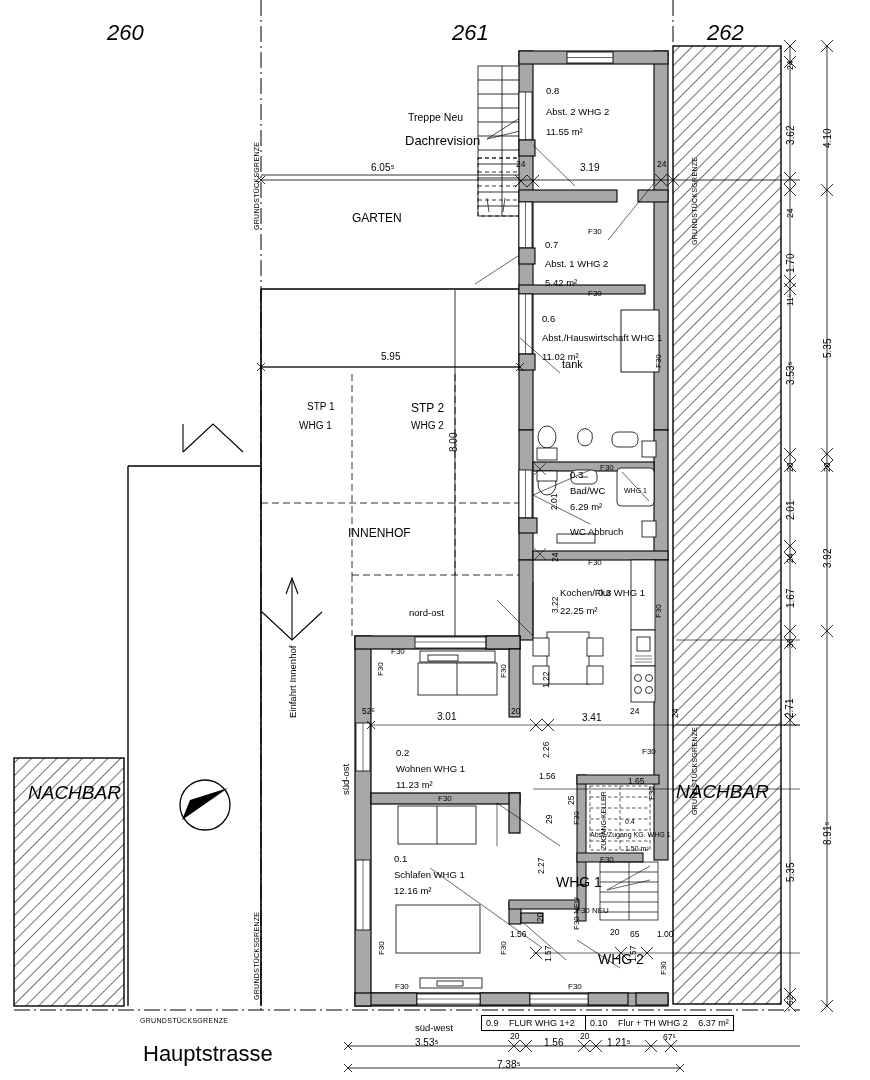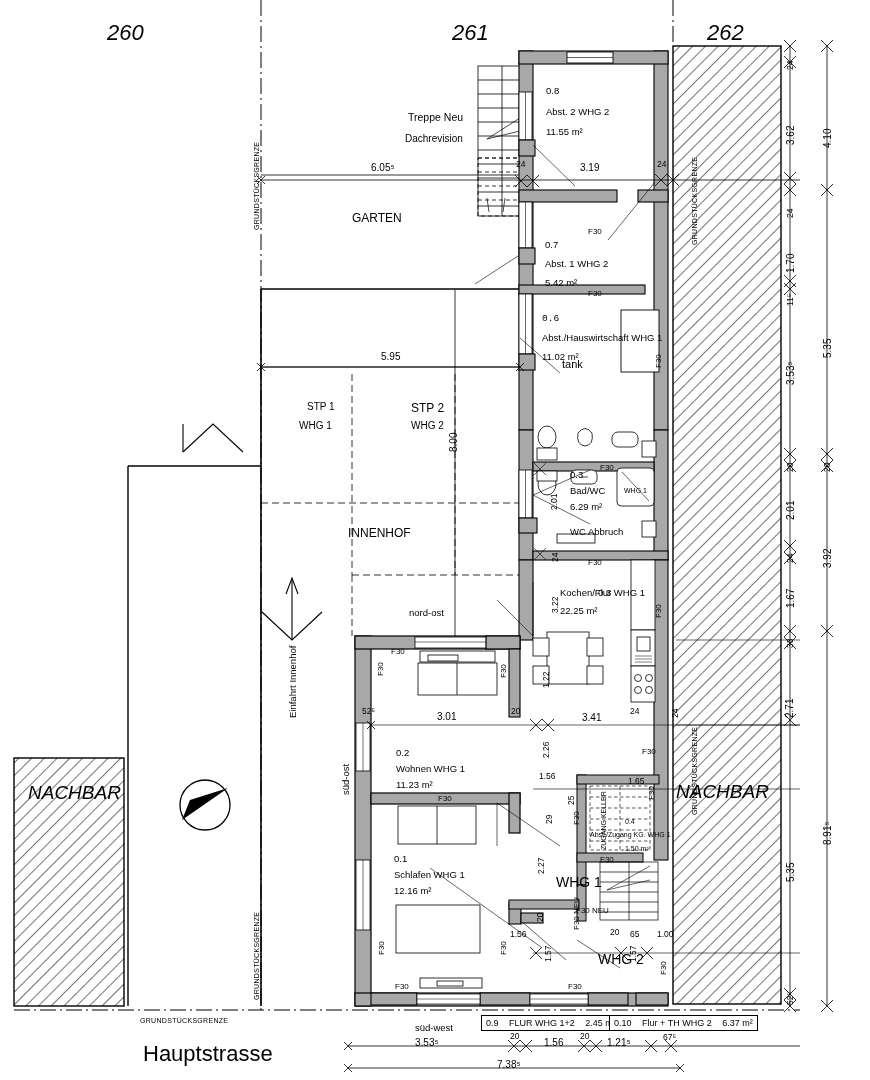--- a/index.html
+++ b/index.html
@@ -324,21 +324,21 @@
 <div class="lbl plotnum" style="left:707px;top:22px;">262</div>
 
 <div class="lbl roomtxt" style="left:352px;top:212px;font-size:12px;text-align:center;">GARTEN</div>
 <div class="lbl roomtxt" style="left:348px;top:527px;font-size:12px;">INNENHOF</div>
 <div class="lbl roomtxt" style="left:299px;top:402px;font-size:10px;margin-left:8px;">STP 1</div>
 <div class="lbl roomtxt" style="left:299px;top:421px;font-size:10px;">WHG 1</div>
 <div class="lbl roomtxt" style="left:411px;top:402px;font-size:12px;">STP 2</div>
 <div class="lbl roomtxt" style="left:411px;top:421px;font-size:10px;">WHG 2</div>
 
 <div class="lbl roomtxt" style="left:408px;top:112px;font-size:10.5px;">Treppe Neu</div>
-<div class="lbl roomtxt" style="left:405px;top:134px;font-size:10px;text-align:right;">Dachrevision</div>
+<div class="lbl roomtxt" style="left:405px;top:134px;font-size:13px;text-align:right;">Dachrevision</div>
 
 <div class="lbl" style="left:28px;top:783px;font-size:19px;font-style:italic;">NACHBAR</div>
 <div class="lbl" style="left:676px;top:782px;font-size:19px;font-style:italic;">NACHBAR</div>
 
 <div class="lbl bigtitle" style="left:143px;top:1043px;">Hauptstrasse</div>
 
 <div class="lbl tinytxt rot90" style="left:253px;top:230px;letter-spacing:0.3px;">GRUNDSTÜCKSGRENZE</div>
 <div class="lbl tinytxt rot90" style="left:253px;top:1000px;letter-spacing:0.3px;">GRUNDSTÜCKSGRENZE</div>
 <div class="lbl tinytxt rot90" style="left:691px;top:245px;letter-spacing:0.3px;">GRUNDSTÜCKSGRENZE</div>
 <div class="lbl tinytxt rot90" style="left:691px;top:815px;letter-spacing:0.3px;">GRUNDSTÜCKSGRENZE</div>
@@ -350,21 +350,21 @@
 <div class="lbl roomtxt rot90" style="left:288px;top:718px;">Einfahrt Innenhof</div>
 
 <div class="lbl roomtxt" style="left:546px;top:86px;">0.8</div>
 <div class="lbl roomtxt" style="left:546px;top:107px;">Abst. 2  WHG 2</div>
 <div class="lbl roomtxt" style="left:546px;top:127px;">11.55 m²</div>
 
 <div class="lbl roomtxt" style="left:545px;top:240px;">0.7</div>
 <div class="lbl roomtxt" style="left:545px;top:259px;">Abst. 1  WHG 2</div>
 <div class="lbl roomtxt" style="left:545px;top:278px;">5.42 m²</div>
 
-<div class="lbl roomtxt" style="left:542px;top:314px;font-family:Liberation Mono, monospace;">0.6</div>
+<div class="lbl roomtxt" style="left:542px;top:314px;">0.6</div>
 <div class="lbl roomtxt" style="left:542px;top:333px;">Abst./Hauswirtschaft  WHG 1</div>
 <div class="lbl roomtxt" style="left:542px;top:352px;">11.02 m²</div>
 <div class="lbl roomtxt" style="left:562px;top:359px;font-size:11px;">tank</div>
 
 <div class="lbl roomtxt" style="left:570px;top:470px;">0.3</div>
 <div class="lbl roomtxt" style="left:570px;top:486px;">Bad/WC</div>
 <div class="lbl roomtxt" style="left:570px;top:502px;">6.29 m²</div>
 <div class="lbl roomtxt" style="left:570px;top:527px;">WC Abbruch</div>
 <div class="lbl tinytxt" style="left:624px;top:487px;">WHG 1</div>
 
@@ -383,21 +383,21 @@
 <div class="lbl tinytxt" style="left:625px;top:818px;">0.4</div>
 <div class="lbl tinytxt" style="left:590px;top:831px;">Abst./Zugang KG. WHG 1</div>
 <div class="lbl tinytxt" style="left:625px;top:845px;">1.50 m²</div>
 <div class="lbl tinytxt rot90" style="left:600px;top:850px;">ZUGANG KELLER</div>
 
 <div class="boxlbl" style="left:481px;top:1015px;">
   <span>0.9</span>
   <span style="margin:0 8px">FLUR  WHG 1+2</span>
   <span>2.45 m²</span>
 </div>
-<div class="boxlbl" style="left:609px;top:1015px;">
+<div class="boxlbl" style="left:585px;top:1015px;">
   <span>0.10</span>
   <span style="margin:0 8px">Flur + TH  WHG 2</span>
   <span>6.37 m²</span>
 </div>
 
 <div class="lbl" style="left:556px;top:875px;font-size:14px;">WHG 1</div>
 <div class="lbl" style="left:598px;top:952px;font-size:14px;">WHG 2</div>
 
 <div class="lbl f30" style="left:588px;top:228px;">F30</div>
 <div class="lbl f30" style="left:588px;top:290px;">F30</div>

